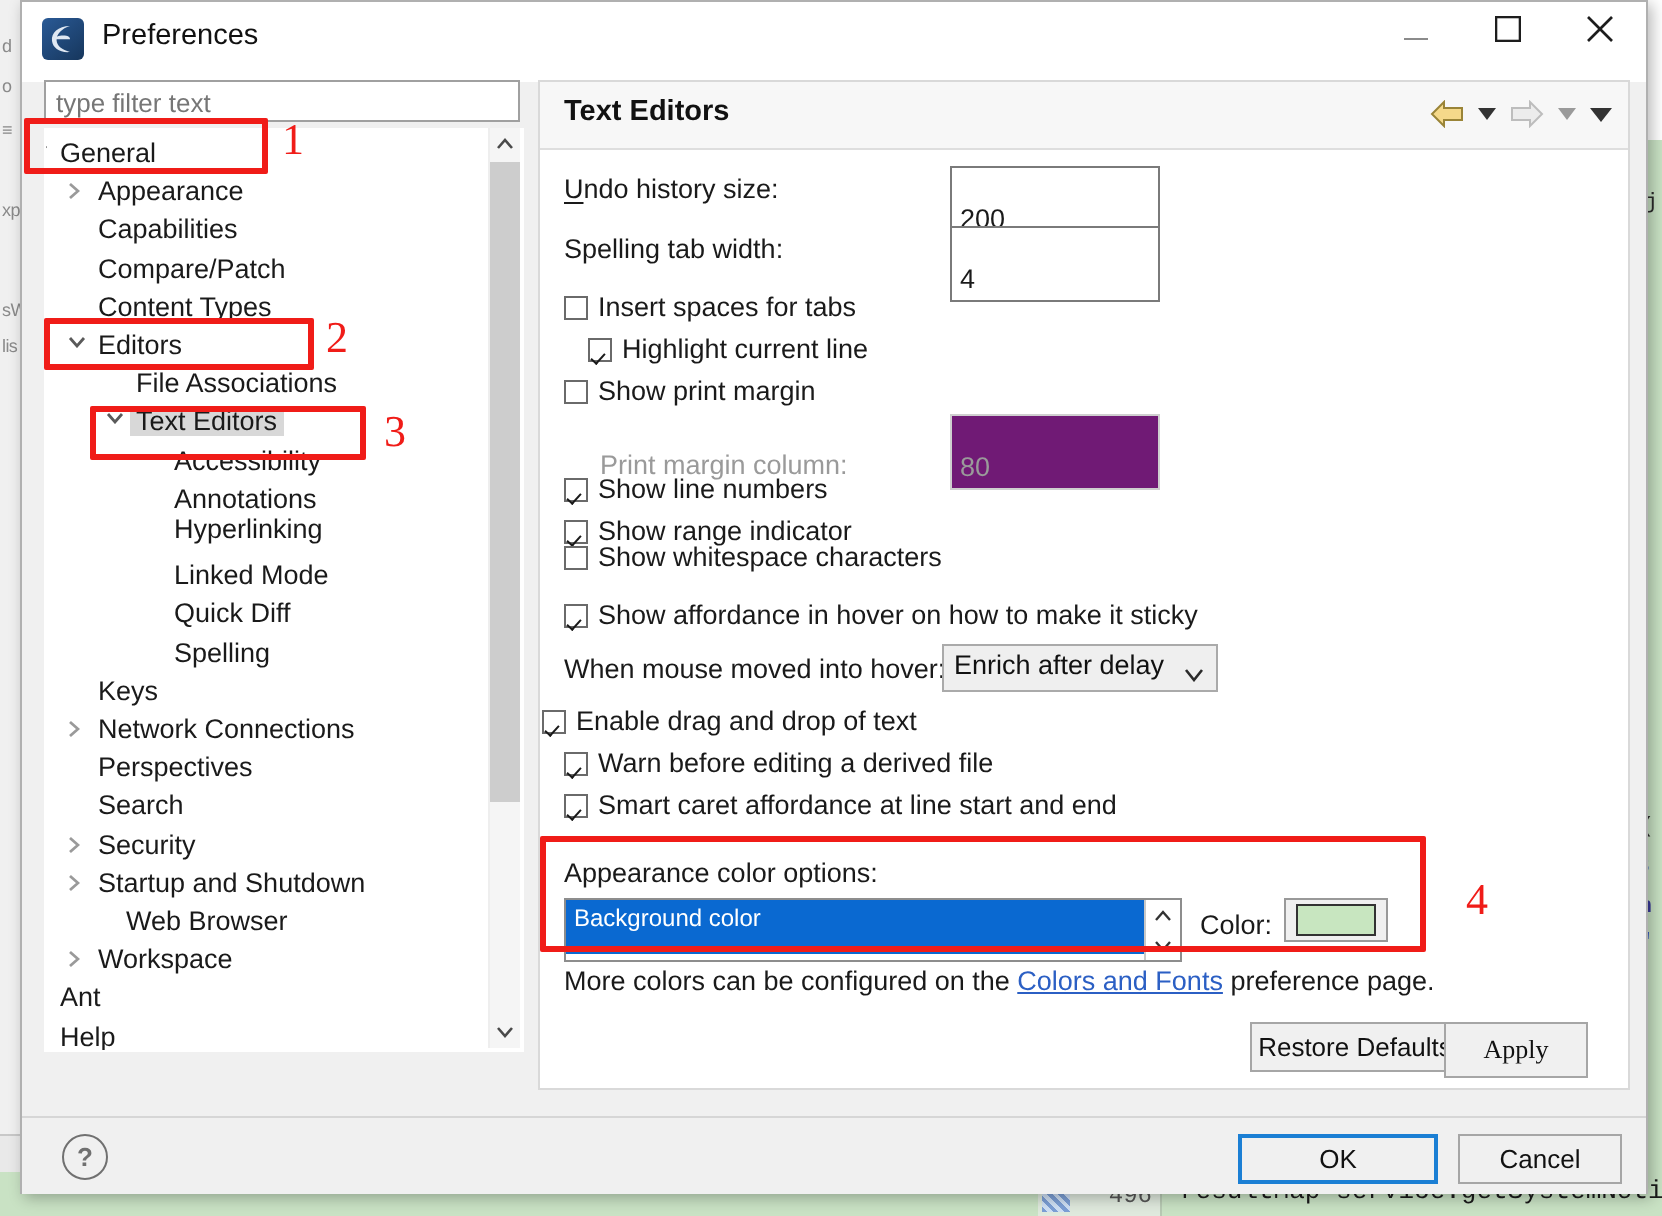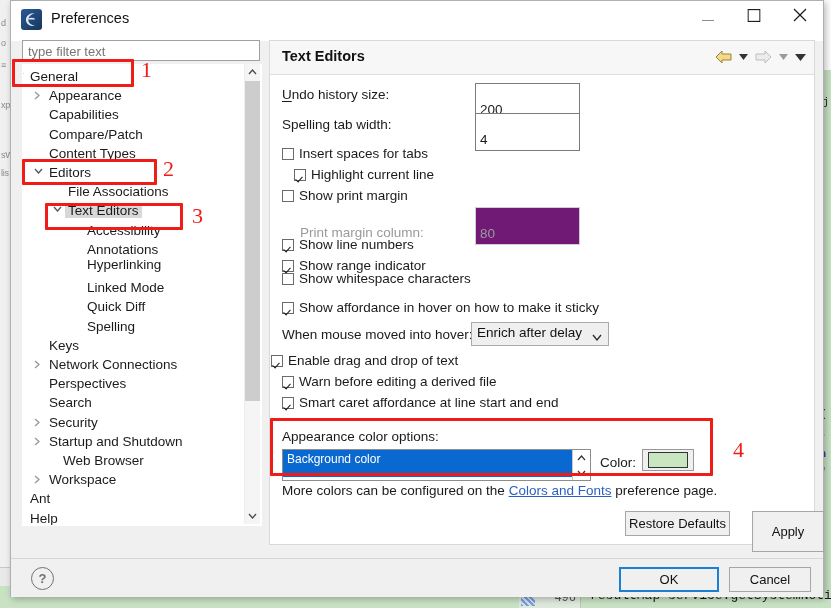--- a/index.html
+++ b/index.html
@@ -368,21 +368,21 @@
         <div class="swatch-inner" id="color-swatch" style="background: rgb(200, 230, 192);"></div>
       </div>
 
       <div class="note" style="left:12px;top:442px;">
         <span>More colors can be configured on the </span><span class="lnk">Colors and Fonts</span><span> preference page.</span>
       </div>
 
       <div class="btn" style="left:355px;top:470px;width:105px;height:25px;">
         <span>Restore Defaults</span>
       </div>
-      <div class="btn" style="left:482px;top:470px;width:72px;height:41px;">
+      <div class="btn" style="left:452px;top:470px;width:72px;height:28px;font-family:Liberation Serif, serif;">
         <span>Apply</span>
       </div>
     </div>
   </div>
 
   <div class="dlg-footer">
     <div class="help-icon">
       <span>?</span>
     </div>
     <div class="btn" style="left:718px;top:8px;width:82px;height:25px;">

